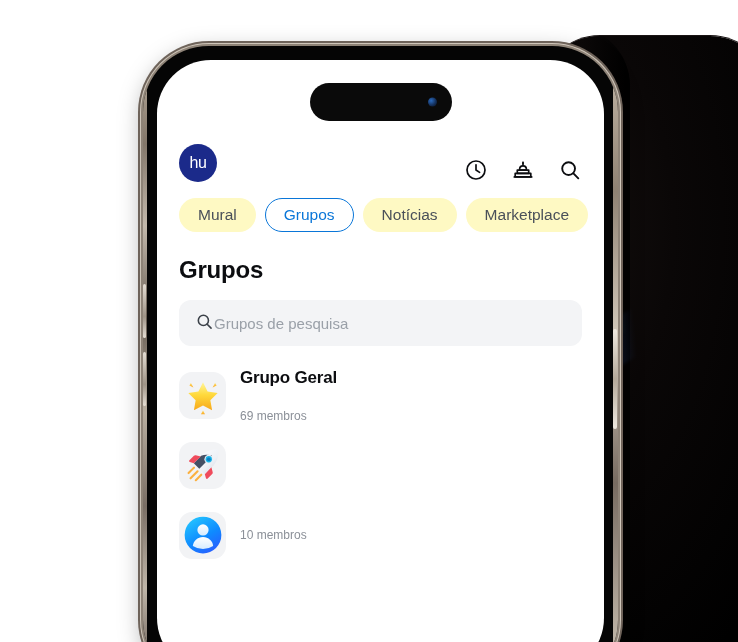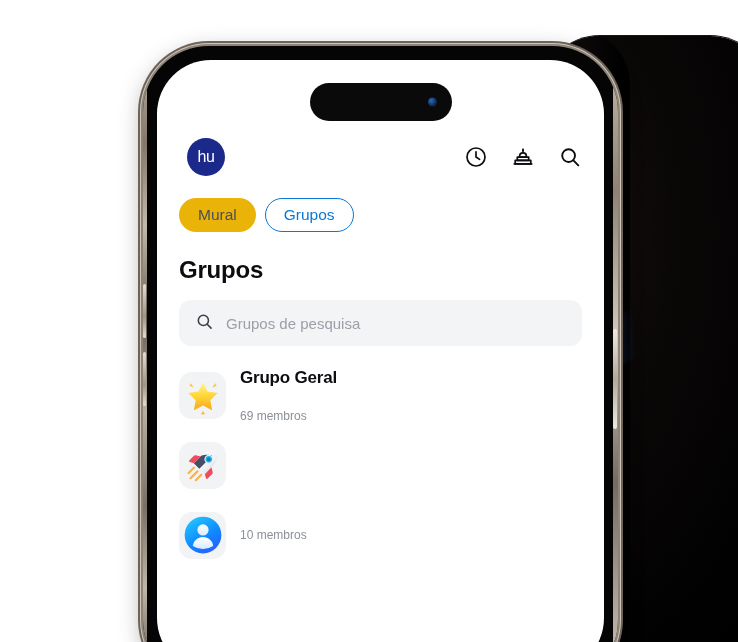--- a/index.html
+++ b/index.html
@@ -161,25 +161,24 @@
 
   
   .app {
     position: absolute;
     left: 0; right: 0; top: 0; bottom: 0;
     padding-top: 72px;
   }
 
   .app-header {
     display: flex;
-    align-items: center;
+    align-items: flex-end;
     justify-content: space-between;
     padding: 0 22px;
     height: 50px;
-    margin-left: 8px;
   }
 
   .logo {
     width: 38px; height: 38px;
     border-radius: 50%;
     background: #1b2a8a;
     color: #ffffff;
     display: flex;
     align-items: center;
     justify-content: center;
@@ -202,21 +201,21 @@
     gap: 9px;
     padding: 16px 0 0 22px;
     white-space: nowrap;
     overflow: hidden;
   }
   .tab {
     flex: 0 0 auto;
     height: 34px;
     padding: 0 18px;
     border-radius: 18px;
-    background: #eab308;
+    background: #fef9c3;
     color: #4a5059;
     font-size: 15.5px;
     display: flex;
     align-items: center;
     border: 1.6px solid transparent;
   }
   .tab.active {
     background: #ffffff;
     border-color: #0a76d8;
     color: #0a76d8;
@@ -232,21 +231,20 @@
   }
 
   
   .search-wrap { padding: 16px 22px 0 22px; }
   .search-box {
     height: 46px;
     border-radius: 12px;
     background: #f3f4f6;
     display: flex;
     align-items: center;
-    gap: 12px;
     padding: 0 16px;
   }
   .search-box svg { flex: 0 0 auto; }
   .search-ph {
     font-size: 15px;
     color: #9aa0a8;
   }
 
   
   .group-list { padding: 14px 22px 0 22px; }
@@ -338,20 +336,22 @@
                 <circle cx="10.6" cy="10.6" r="6.4"></circle>
                 <path d="M15.4 15.4 20.3 20.3" stroke-linecap="round"></path>
               </svg>
             </span>
           </div>
         </div>
 
         <div class="tabs">
           <div class="tab">Mural</div>
           <div class="tab active">Grupos</div>
+          <div class="tab">Notícias</div>
+          <div class="tab">Marketplace</div>
         </div>
 
         <div class="page-title">Grupos</div>
 
         <div class="search-wrap">
           <div class="search-box">
             <span>
               <svg width="19" height="19" viewBox="0 0 24 24" fill="none" stroke="#3b4149" stroke-width="2">
                 <circle cx="10.6" cy="10.6" r="6.4"></circle>
                 <path d="M15.4 15.4 20.3 20.3" stroke-linecap="round"></path>

